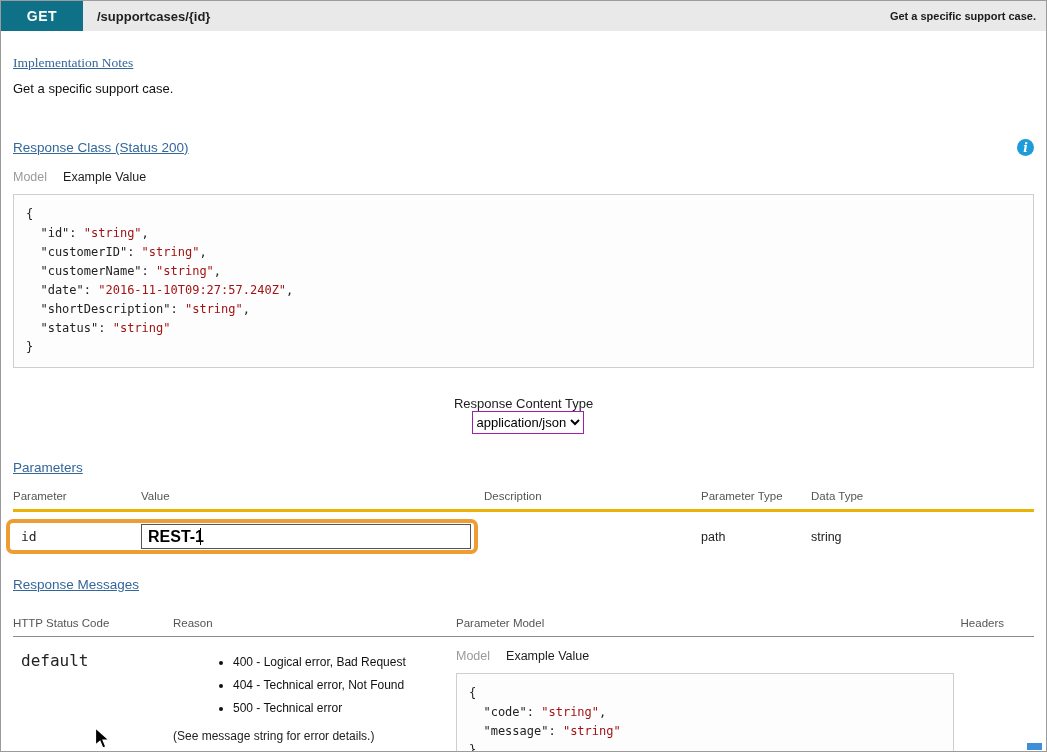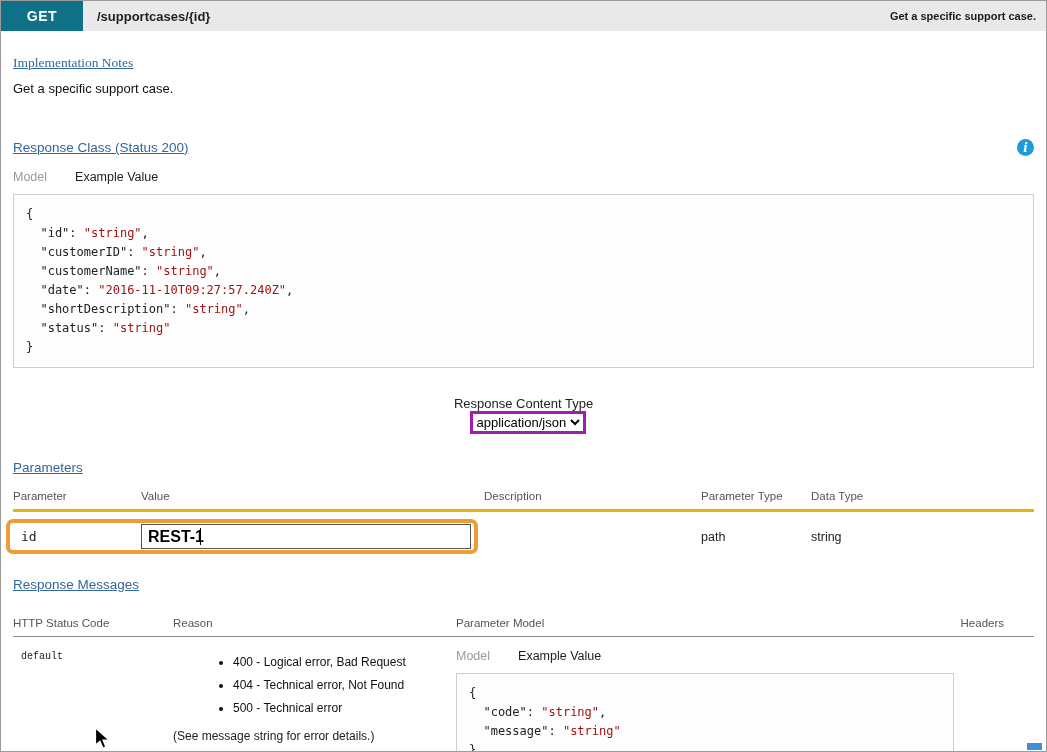--- a/index.html
+++ b/index.html
@@ -37,40 +37,40 @@
 
   .rc-row { margin-top: 43px; display: flex; align-items: center; justify-content: space-between; }
   .info-icon {
     width: 17px; height: 17px; border-radius: 50%;
     background: #1d9cd9; color: #fff;
     font-family: "DejaVu Serif", serif; font-style: italic; font-weight: bold; font-size: 12px;
     display: flex; align-items: center; justify-content: center;
     cursor: pointer; flex: 0 0 auto;
   }
 
-  .tabs { margin-top: 14px; display: flex; gap: 28px; font-size: 12.5px; }
+  .tabs { margin-top: 14px; display: flex; gap: 16px; font-size: 12.5px; }
   .tab { cursor: pointer; }
   .tab.inactive { color: #9a9a9a; }
   .tab.active { color: #1d1d1d; }
 
   .code-block {
     margin: 10px 0 0;
     border: 1px solid #cfcfcf; background: #fdfdfd;
     padding: 10px 12px;
     font-family: "DejaVu Sans Mono", monospace; font-size: 12px; line-height: 19px;
     white-space: pre; color: #222;
   }
   .tok-p { color: #222; }
   .tok-s { color: #a21414; }
 
   .ct-row { margin-top: 28px; display: flex; align-items: center; font-size: 13px; flex-direction: column; }
   .ct-select {
     margin-left: 8px; height: 23px;
     font-size: 13px; font-family: inherit;
-    border: 3px solid #a21caf; background: #fff;
+    border: 1px solid #a21caf; background: #fff;
   }
 
   .params-heading { margin-top: 26px; }
 
   .ptable-head, .ptable-row { display: grid; grid-template-columns: 128px 343px 217px 110px 1fr; }
   .ptable-head {
     margin-top: 14px; padding-bottom: 7px;
     border-bottom: 3px solid #eab308;
     font-size: 11.5px; color: #555;
   }
@@ -94,21 +94,21 @@
 
   .rm-heading { margin-top: 16px; }
   .rmtable-head, .rmtable-row { display: grid; grid-template-columns: 160px 283px 500px 1fr; }
   .rmtable-head {
     margin-top: 24px; padding-bottom: 7px;
     border-bottom: 1px solid #8c8c8c;
     font-size: 11.5px; color: #555;
   }
   .headers-col { text-align: right; padding-right: 30px; }
   .rmtable-row { font-size: 12.5px; align-items: start; }
-  .status-cell { font-size: 10px; padding: 14px 0 0 8px; font-family: Liberation Mono, monospace; }
+  .status-cell { font-size: 16px; padding: 14px 0 0 8px; }
   .reason-cell ul { margin: 18px 0 0; padding-left: 60px; font-size: 12px; color: #111; }
   .reason-cell li { margin-bottom: 9px; }
   .reason-note { margin-top: 14px; font-size: 12px; color: #222; }
   .model-cell .tabs { margin-top: 12px; }
   .model-cell .code-block { width: 498px; }
 
   .try-btn {
     margin-top: 12px;
     background: #dff0fa; border: 1px solid #4096cc; color: #17303f;
     font-size: 14px; font-family: "Liberation Sans", sans-serif;

